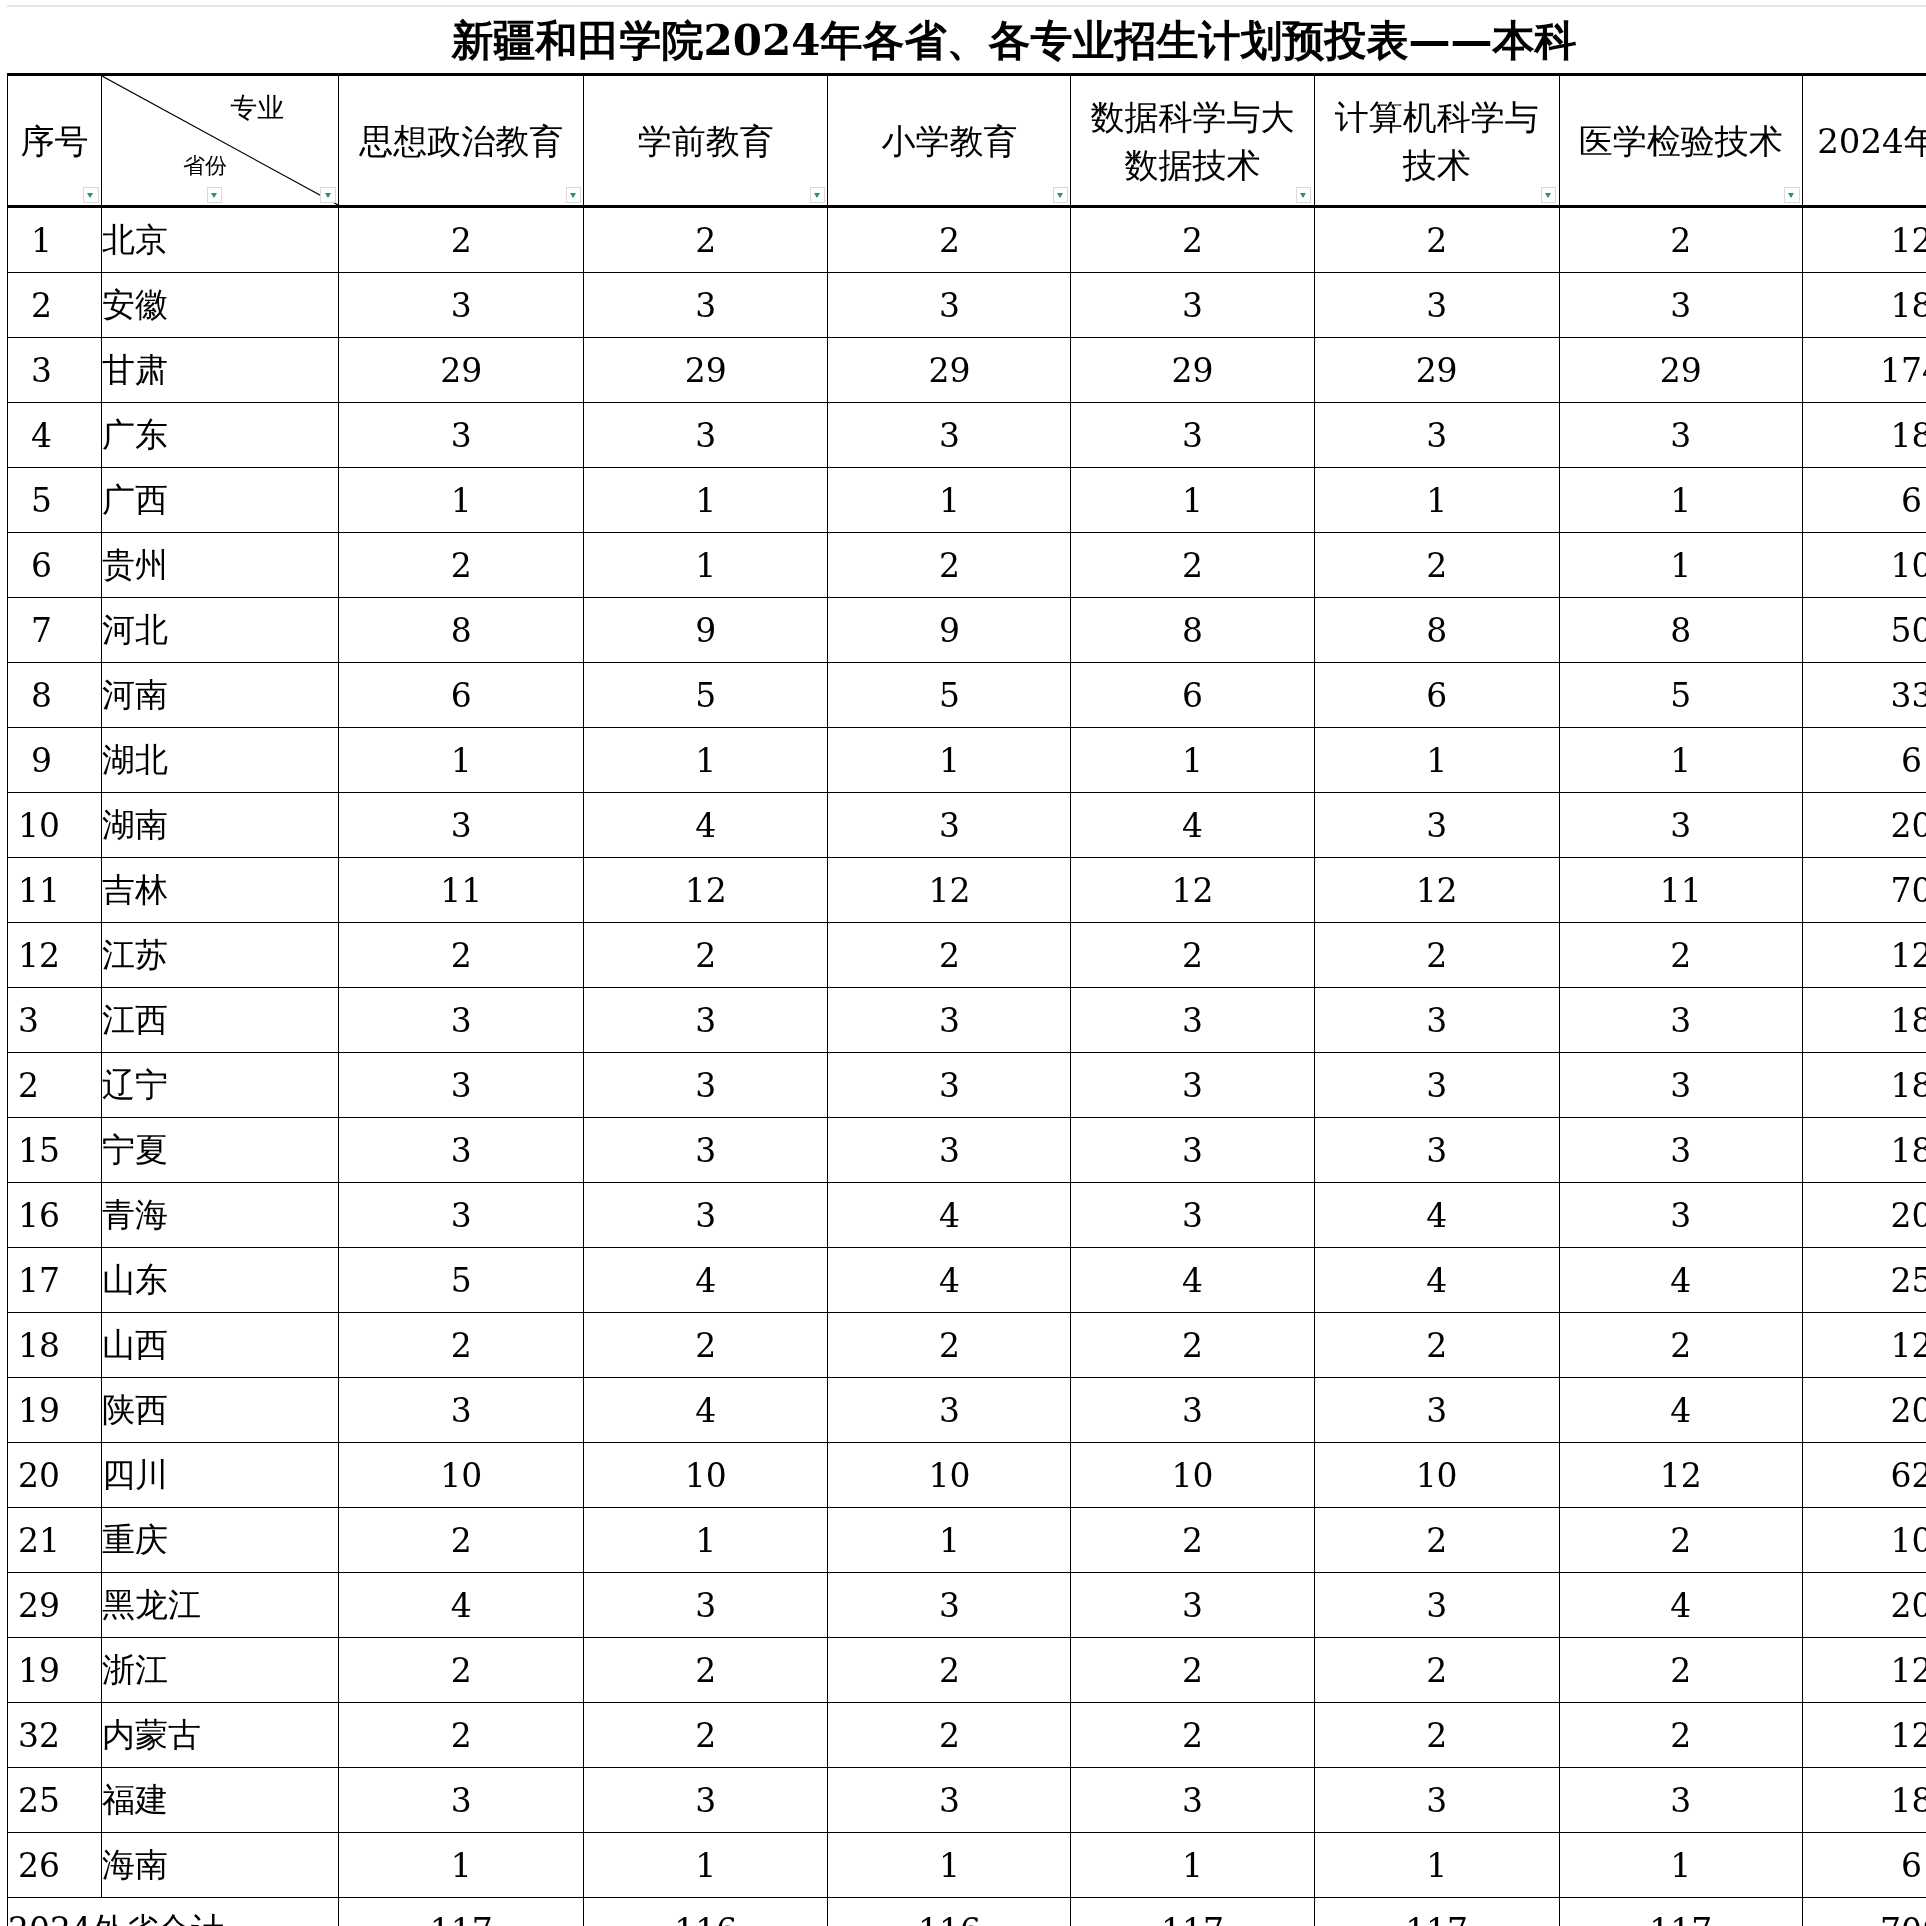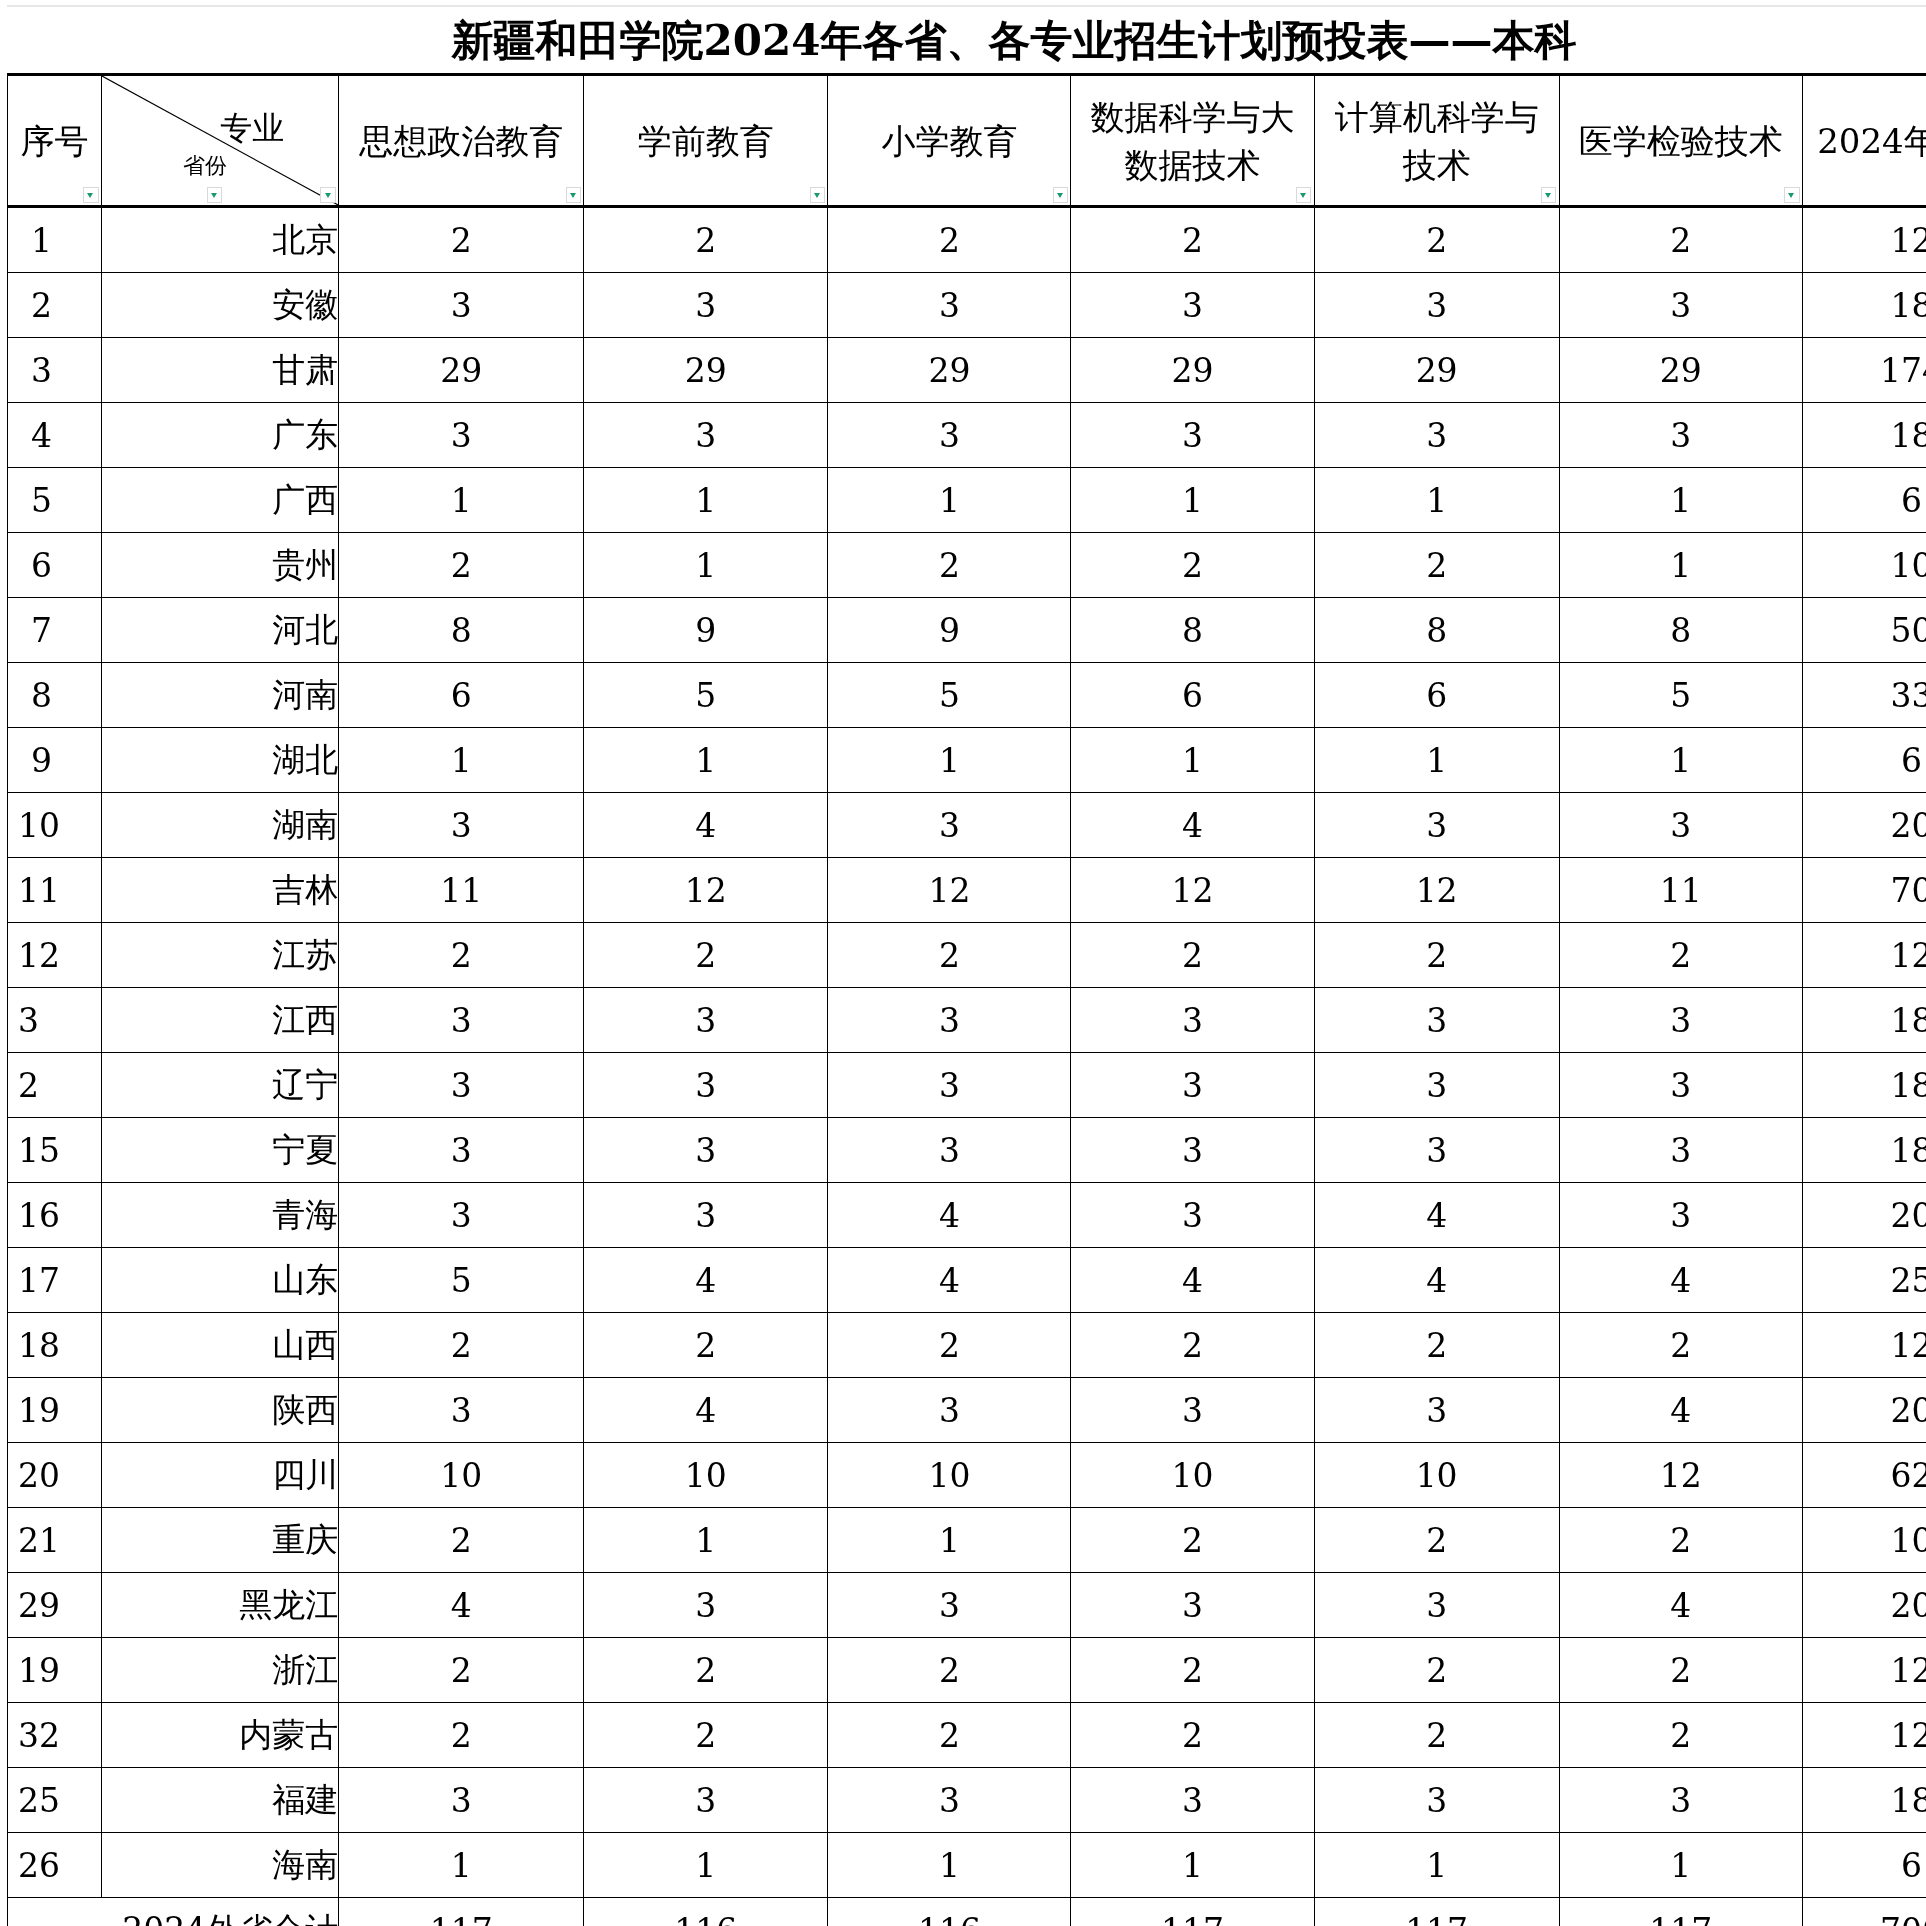--- a/index.html
+++ b/index.html
@@ -12,28 +12,28 @@
            font-family: "DejaVu Serif", "Liberation Serif", serif; }
   table { position:absolute; left:7px; top:73px; border-collapse:collapse; table-layout:fixed; width:2014px; }
   td, th { border:1.2px solid #000; padding:0; text-align:center; vertical-align:middle;
            font-weight:normal; font-size:33px; position:relative; overflow:hidden; }
   thead th { height:129px; font-size:34px; line-height:48px; border-bottom:3.1px solid #000; }
   thead tr:first-child th { border-top:3.1px solid #000; }
   tbody td { height:64px; font-size:33px; }
   .num { text-align:center; }
   .seq { text-align:left; padding-left:23px; }
   .seq2 { text-align:left; padding-left:10px; }
-  .prov { text-align:right; }
+  .prov { text-align:left; }
   .filter { position:absolute; right:2.3px; bottom:2.3px; width:15.4px; height:15.4px;
             background:#fff; border:1.9px solid #d9d9d9; box-sizing:border-box; }
   .filter::after { content:""; position:absolute; left:3.1px; top:4.6px;
             border-left:3.9px solid transparent; border-right:3.9px solid transparent;
             border-top:5px solid #1a9a6a; }
   .diag { position:absolute; left:0; top:0; width:100%; height:100%; pointer-events:none; }
-  .diag-top { position:absolute; right:54px; top:28px; font-size:32px; }
+  .diag-top { position:absolute; right:54px; top:8px; font-size:27px; }
   .diag-bot { position:absolute; left:81px; bottom:15.4px; font-size:22px; }
 </style>
 </head>
 <body>
 
 <div class="topline"></div>
 <div class="title">新疆和田学院2024年各省、各专业招生计划预投表——本科</div>
 
 <table>
   <colgroup>

